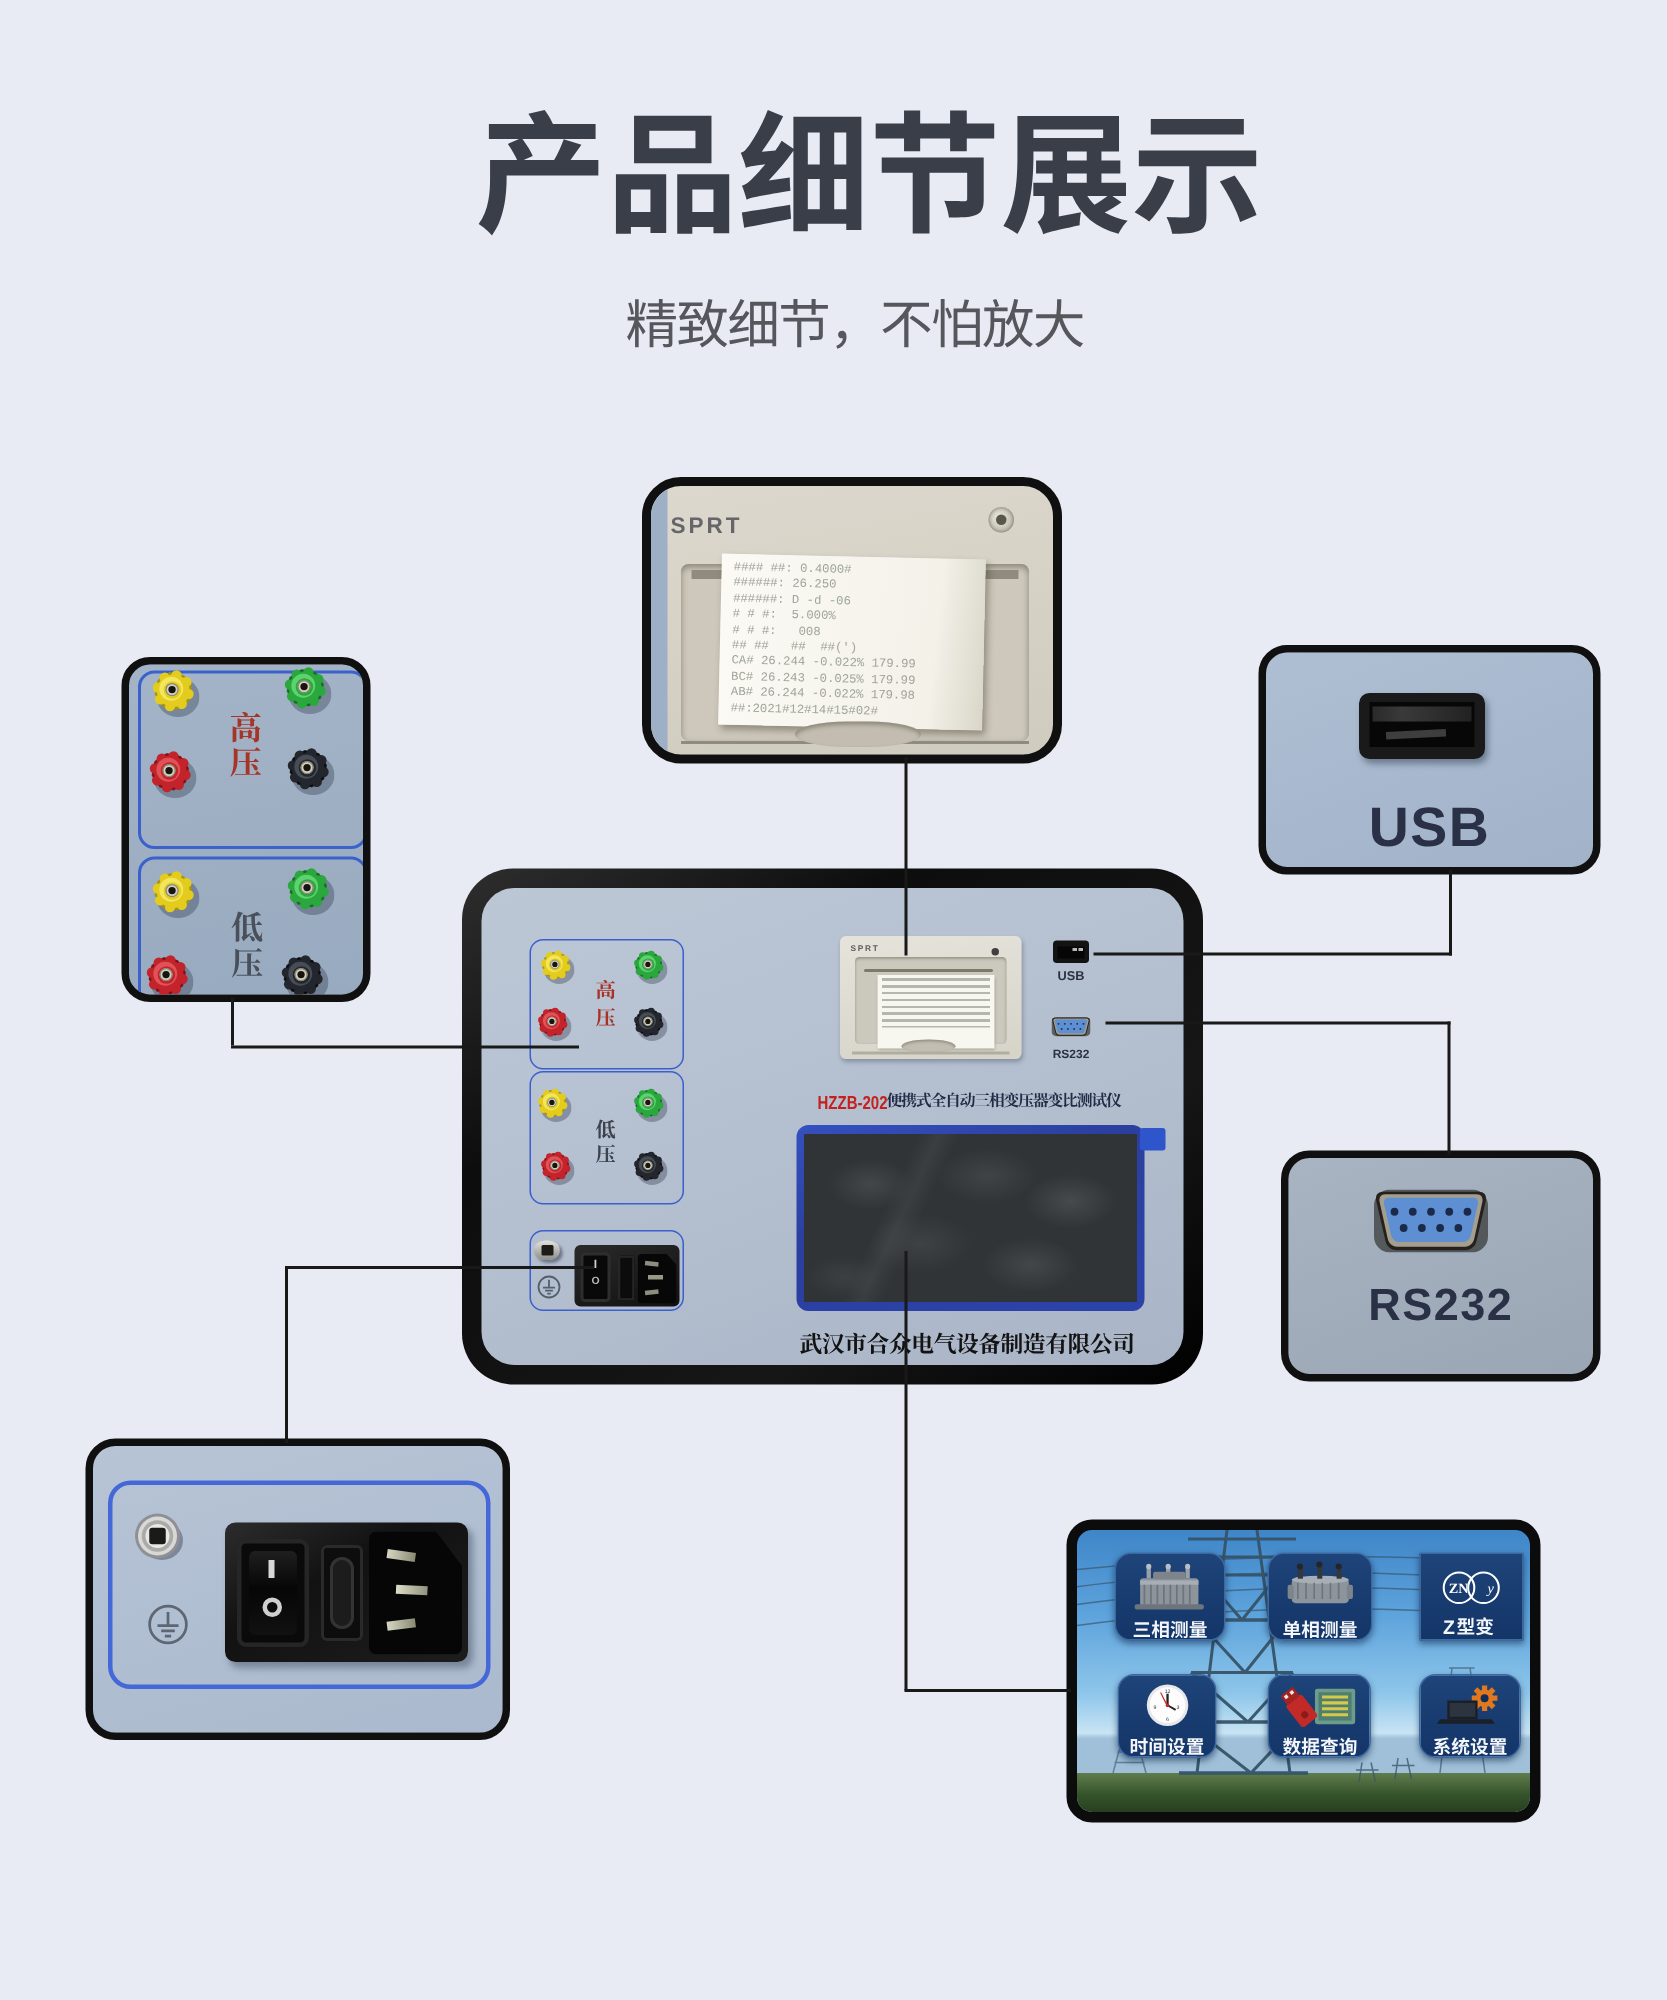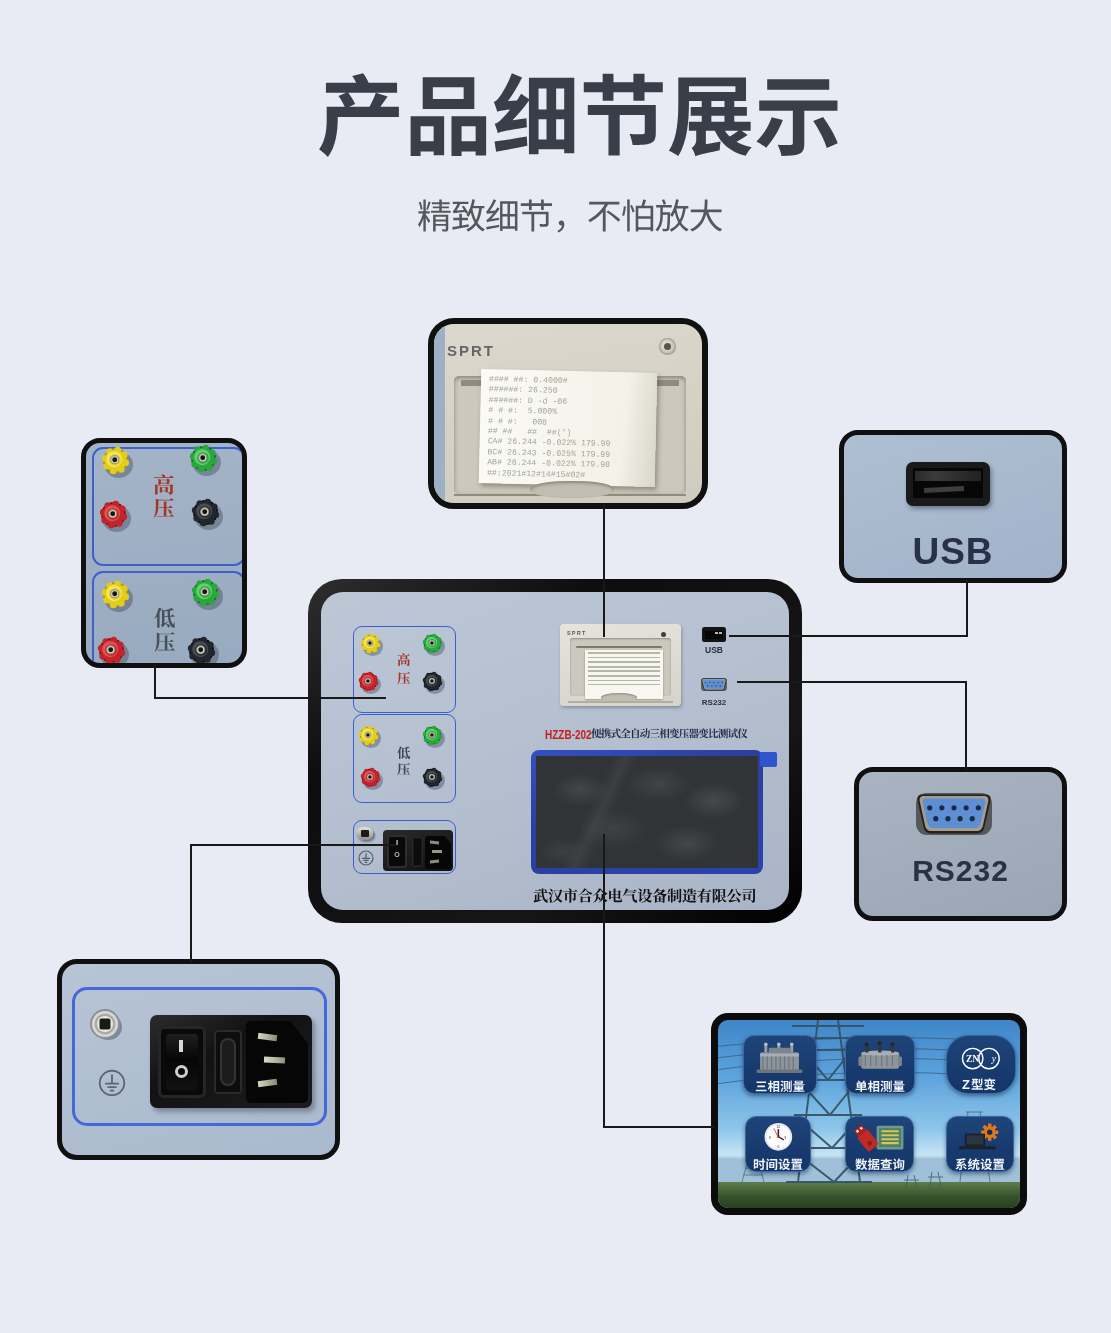--- a/index.html
+++ b/index.html
@@ -778,21 +778,21 @@
       <rect x="66" y="22" width="6" height="14" rx="2" fill="#7d848c"></rect>
 <path d="M18 20 v16 M26 20 v16 M34 20 v16 M42 20 v16 M50 20 v16 M58 20 v16" stroke="#6d747c" stroke-width="1.6"></path>
 </svg>
   </div>
 <svg style="position:absolute;left:855.0px;top:1079.5px;width:50.0px;height:12.5px;fill:#f2f5fa;" viewBox="0 0 4000 1000" preserveAspectRatio="none" class="">
     <use href="#a5355" x="0"></use>
     <use href="#a76f8" x="1000"></use>
     <use href="#a6d4b" x="2000"></use>
     <use href="#a91cf" x="3000"></use>
   </svg>
-<div class="ab" style="left:946px;top:1035px;width:70px;height:59px;background:linear-gradient(180deg,#1e4479,#143568);border:1.5px solid #3c68a0;border-radius:22px;box-shadow:0 2px 4px rgba(10,30,60,.5)">
+<div class="ab" style="left:946px;top:1035px;width:70px;height:59px;background:linear-gradient(180deg,#1e4479,#143568);border:1.5px solid #3c68a0;border-radius:1px;box-shadow:0 2px 4px rgba(10,30,60,.5)">
     <svg style="position:absolute;left:12%;top:10%;width:76%;height:58%" viewBox="0 0 76 34">
 <circle cx="26" cy="17" r="15" fill="none" stroke="#fff" stroke-width="2"></circle>
 <circle cx="50" cy="17" r="15" fill="none" stroke="#fff" stroke-width="2"></circle>
 <text x="16" y="22.5" font-family="Liberation Serif" font-size="14" font-weight="bold" fill="#fff">ZN</text>
 <text x="54" y="22" font-family="Liberation Serif" font-size="14" font-style="italic" fill="#fff">y</text>
 </svg>
   </div>
 <div class="ab" style="left:962px;top:1077px;width:11px;height:14px;font-size:13px;font-weight:bold;color:#f2f5fa;font-family:'Liberation Sans'">Z</div>
 <svg style="position:absolute;left:971px;top:1078px;width:25.0px;height:12.5px;fill:#f2f5fa;" viewBox="0 0 2000 1000" preserveAspectRatio="none" class="">
     <use href="#a578b" x="0"></use>

